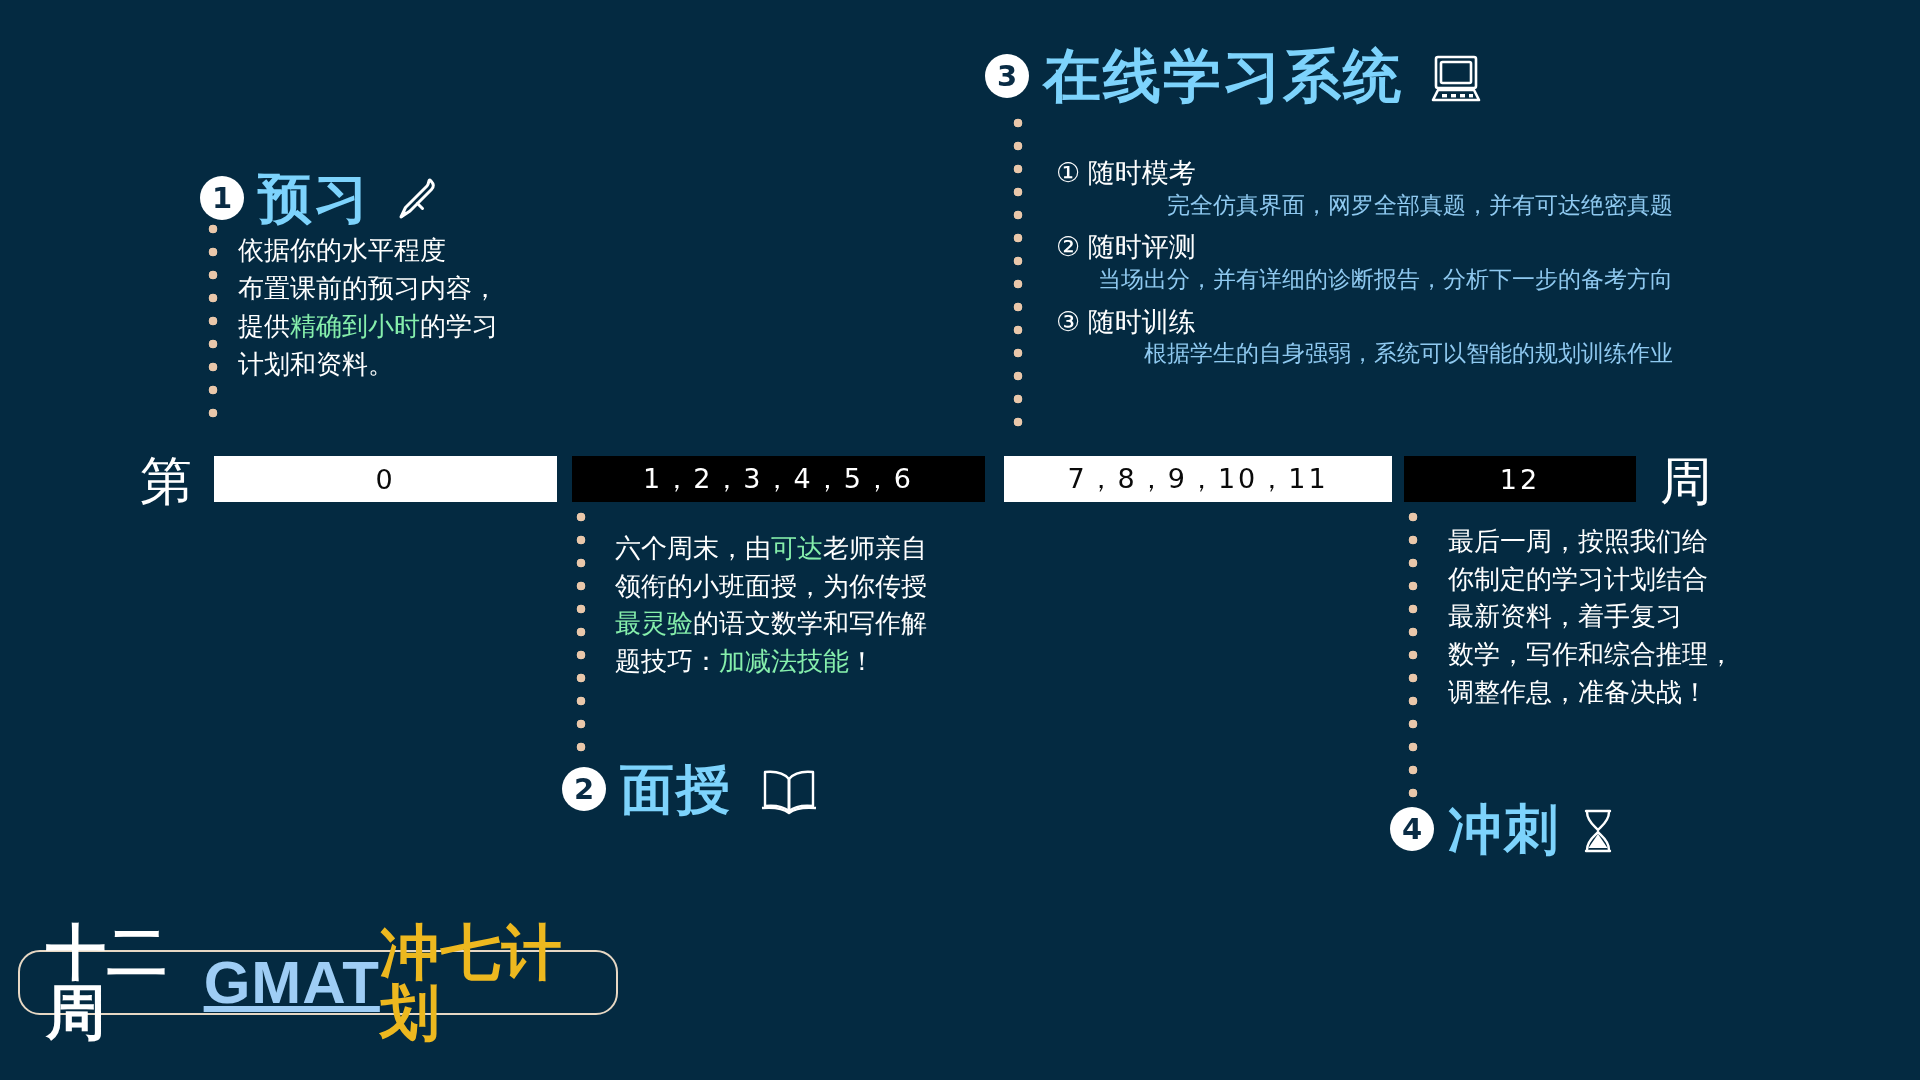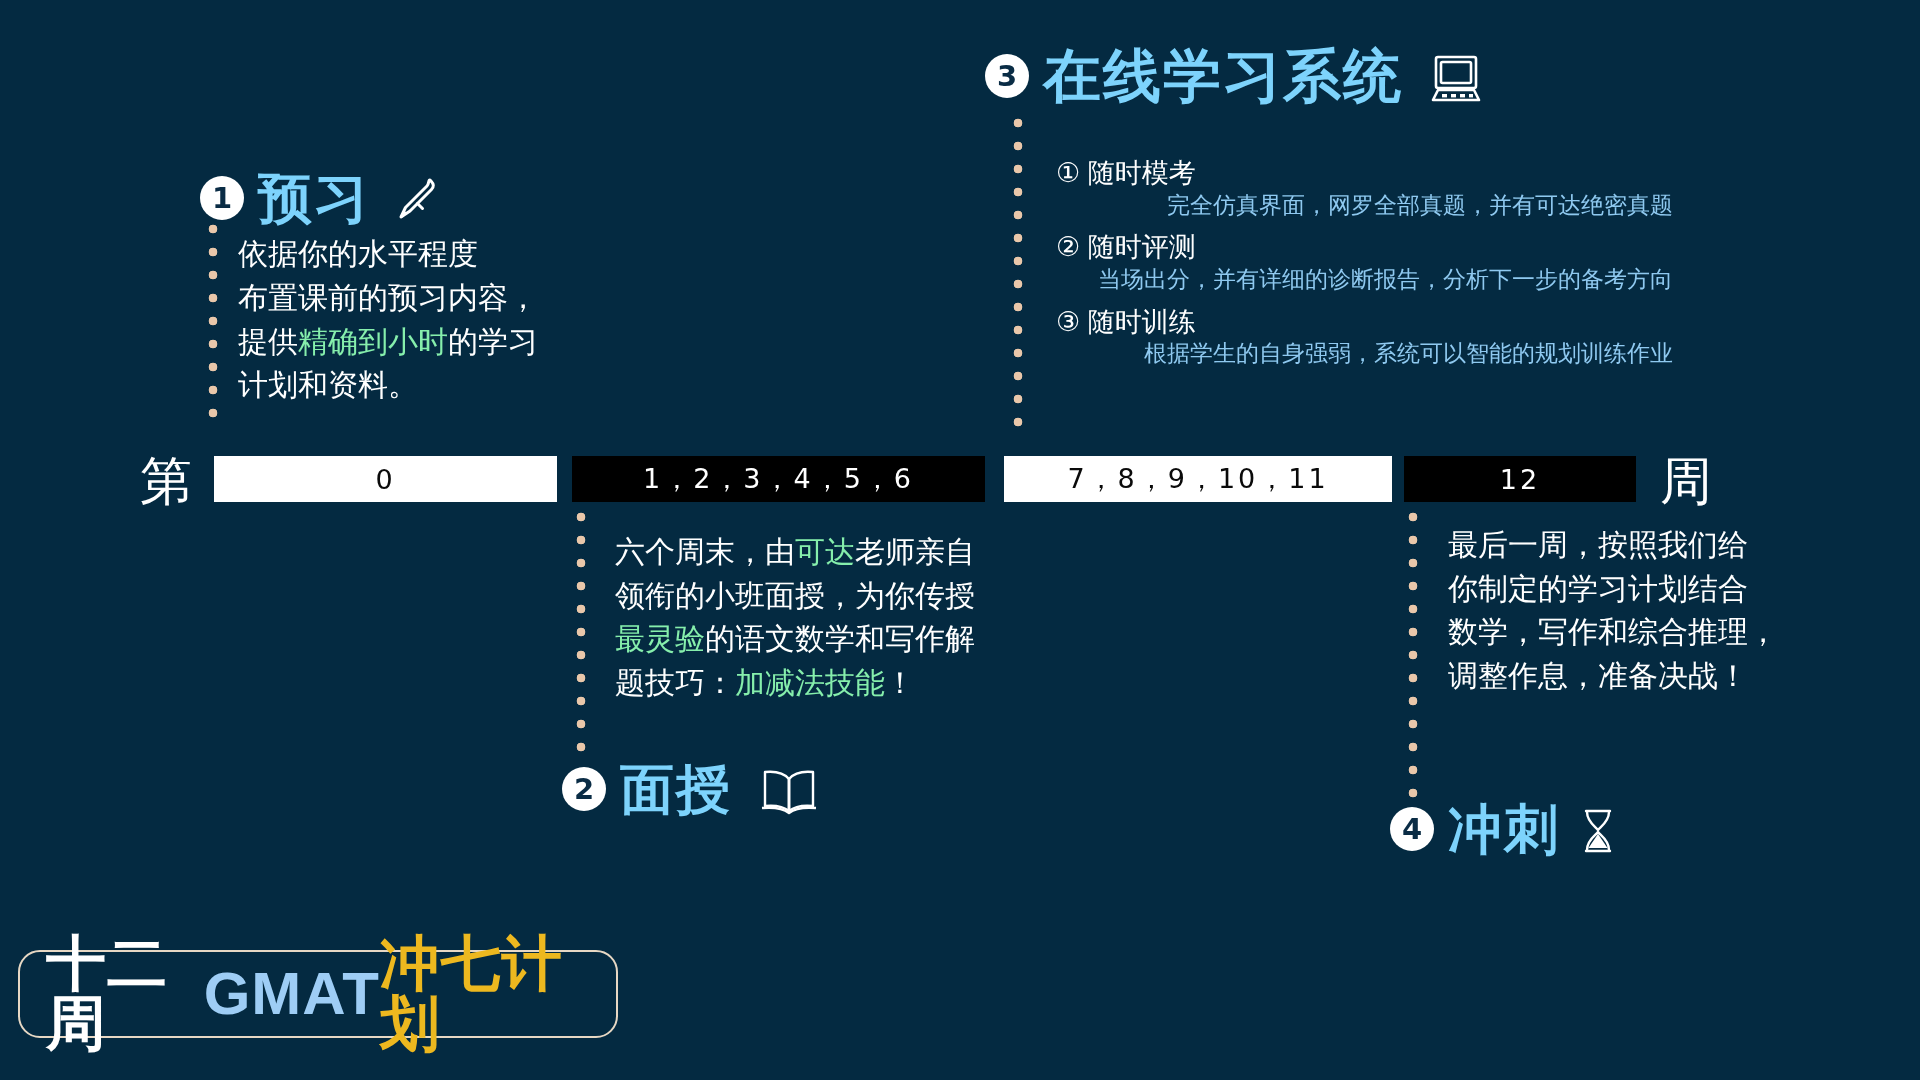--- a/index.html
+++ b/index.html
@@ -32,21 +32,21 @@
 
   
   .rail{
     position:absolute;width:10px;
     background-image:radial-gradient(circle at 5px 5px, #e9c7aa 4.2px, rgba(0,0,0,0) 4.6px);
     background-size:10px 23px;
     background-repeat:repeat-y;
   }
 
   
-  .copy{font-size:30px;line-height:1.46;color:#ffffff;white-space:nowrap;}
+  .copy{font-size:26px;line-height:1.46;color:#ffffff;white-space:nowrap;}
   .copy .hl{color:#86efac;}
   .copy.tight{line-height:1.45;}
 
   
   .tl-word{
     position:absolute;font-size:52px;color:#ffffff;font-weight:500;line-height:1;
   }
   .tl-bar{
     position:absolute;height:46px;
     display:flex;align-items:center;justify-content:center;
@@ -66,21 +66,21 @@
   
   .banner{
     position:absolute;
     border:2px solid #e7d8c4;border-radius:22px;
     display:flex;align-items:center;justify-content:center;
     padding:0 26px;
     box-sizing:border-box;
   }
   .banner span{font-size:60px;font-weight:bold;line-height:1;letter-spacing:1px;}
   .bn-white{color:#ffffff;}
-  .bn-blue{color:#9ecdf5;}
+  .bn-blue{color:#9ecdf5;text-decoration:underline;}
   .bn-yellow{color:#edb81f;}
 </style>
 </head>
 <body>
 
 <div class="stage">
 
   <div class="sec-head" style="position:absolute;left:200px;top:168px;">
     <div class="num-badge">1</div>
     <div class="sec-title">预习</div>
@@ -188,39 +188,40 @@
         </g>
       </svg>
     </span>
   </div>
 
   <div class="rail" style="left:1408px;top:512px;height:295px;"></div>
 
   <div style="position:absolute;left:1448px;top:523px;">
     <div class="copy tight"><span>最后一周，按照我们给</span></div>
     <div class="copy tight"><span>你制定的学习计划结合</span></div>
+    <div class="copy tight"><span>最新资料，着手复习</span></div>
     <div class="copy tight"><span>数学，写作和综合推理，</span></div>
     <div class="copy tight"><span>调整作息，准备决战！</span></div>
   </div>
 
   <div class="sec-head" style="position:absolute;left:1390px;top:800px;">
     <div class="num-badge">4</div>
     <div class="sec-title">冲刺</div>
     <span style="margin-left:2px;margin-top:4px;">
       <svg class="icon-svg" width="44" height="54" viewBox="0 0 44 54">
         <g fill="none" stroke="#ffffff" stroke-width="2.4" stroke-linejoin="round" stroke-linecap="round">
           <path d="M10 7 L34 7"></path>
           <path d="M10 47 L34 47"></path>
           <path d="M11 8 C11 18 20 23 22 26 C24 23 33 18 33 8"></path>
           <path d="M11 46 C11 36 20 31 22 28 C24 31 33 36 33 46"></path>
         </g>
         <path d="M22 30 L31.5 44 L12.5 44 Z" fill="#ffffff"></path>
       </svg>
     </span>
   </div>
 
-  <div class="banner" style="left:18px;top:950px;width:600px;height:88px;">
+  <div class="banner" style="left:18px;top:950px;width:600px;height:65px;">
     <span class="bn-white">十二周</span>
       <span class="bn-blue">GMAT</span>
       <span class="bn-yellow">冲七计划</span>
   </div>
 
 </div>
 
 </body></html>

